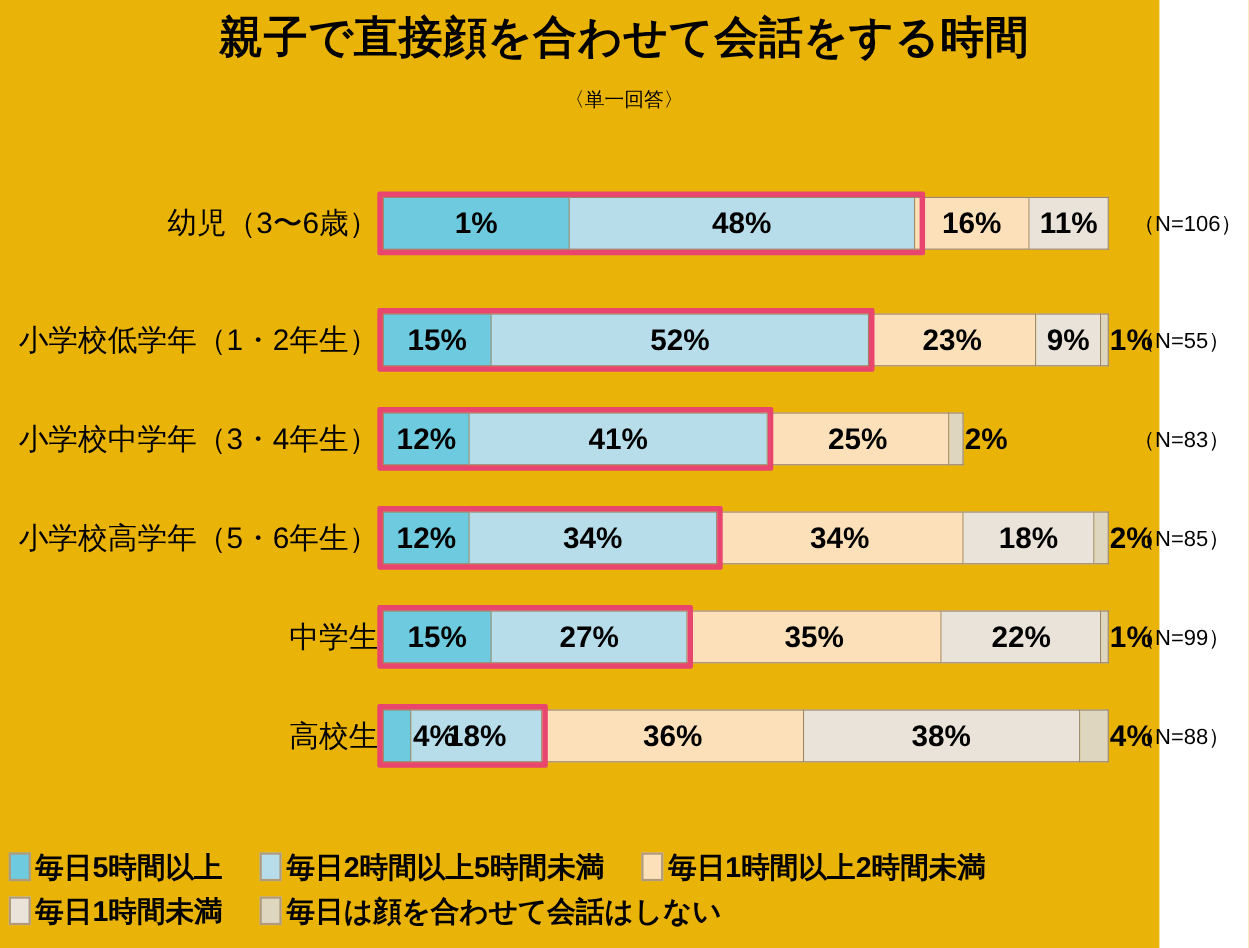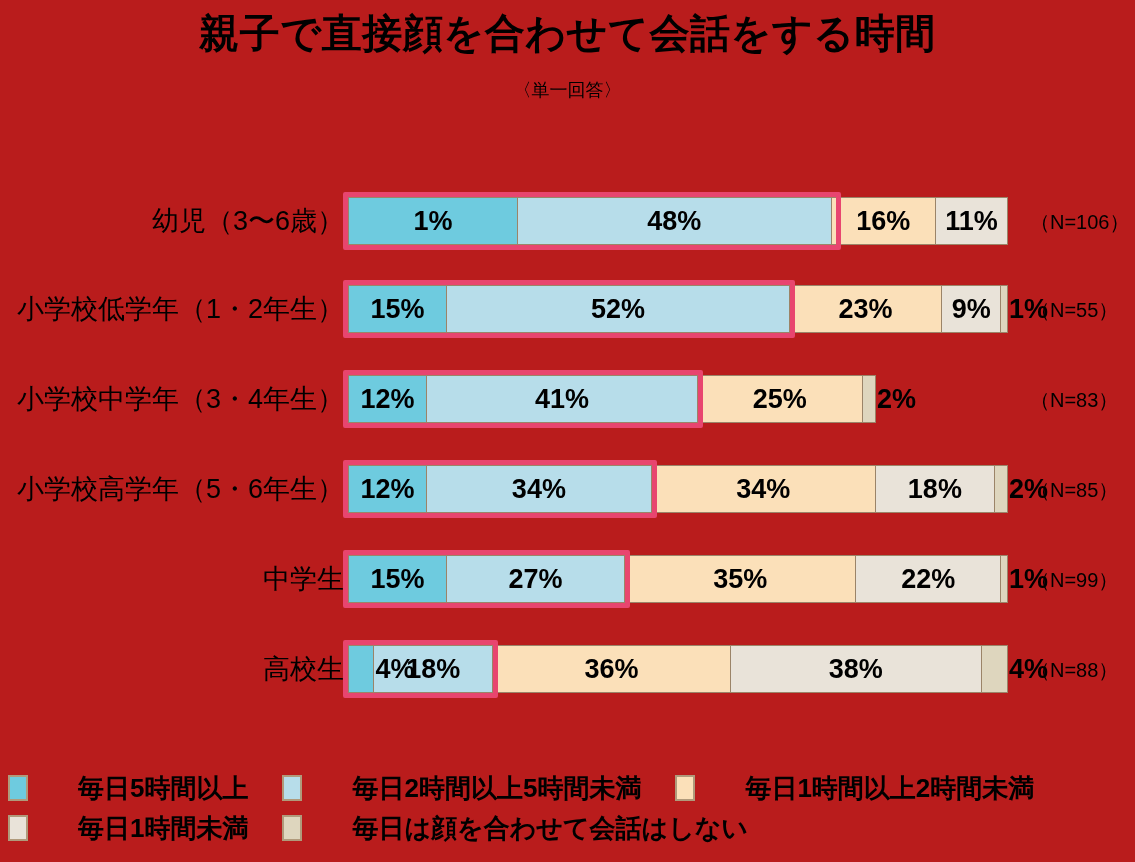--- a/index.html
+++ b/index.html
@@ -7,23 +7,23 @@
   html, body {
     width: 1135px;
     height: 862px;
     background: #ffffff;
     font-family: "Liberation Sans", "DejaVu Sans", sans-serif;
     overflow: hidden;
   }
 
   #chart-root {
     position: relative;
-    width: 1135px;
+    width: 1054px;
     height: 862px;
-    background: #b91c1c;
+    background: #eab308;
   }
 
   
   .title {
     position: absolute;
     top: 6px;
     left: 0;
     width: 1135px;
     text-align: center;
     font-size: 40px;
@@ -145,21 +145,20 @@
   .legend-row {
     display: flex;
     align-items: center;
     height: 40px;
     white-space: nowrap;
   }
   .legend-item {
     display: flex;
     align-items: center;
     margin-right: 34px;
-    gap: 46px;
   }
   .legend-swatch {
     width: 20px;
     height: 26px;
     border: 2px solid #b09a7b;
     margin-right: 4px;
     flex: none;
   }
   .legend-text {
     font-size: 26px;
@@ -170,21 +169,21 @@
 </style>
 </head>
 <body>
 
 <div id="chart-root">
 
   <div class="title">親子で直接顔を合わせて会話をする時間</div>
   <div class="subtitle">〈単一回答〉</div>
 
   <div id="plot">
-      <div class="row" style="top: 37px;">
+      <div class="row" style="top: 19px;">
         <div class="row-label">幼児（3〜6歳）</div>
         <div class="bar">
           <div class="seg" style="width: 171.6px; background: rgb(110, 203, 223);">
             <span class="seg-label">1%</span>
           </div>
           <div class="seg" style="width: 316.8px; background: rgb(183, 221, 234);">
             <span class="seg-label">48%</span>
           </div>
           <div class="seg" style="width: 105.6px; background: rgb(251, 224, 185);">
             <span class="seg-label">16%</span>

